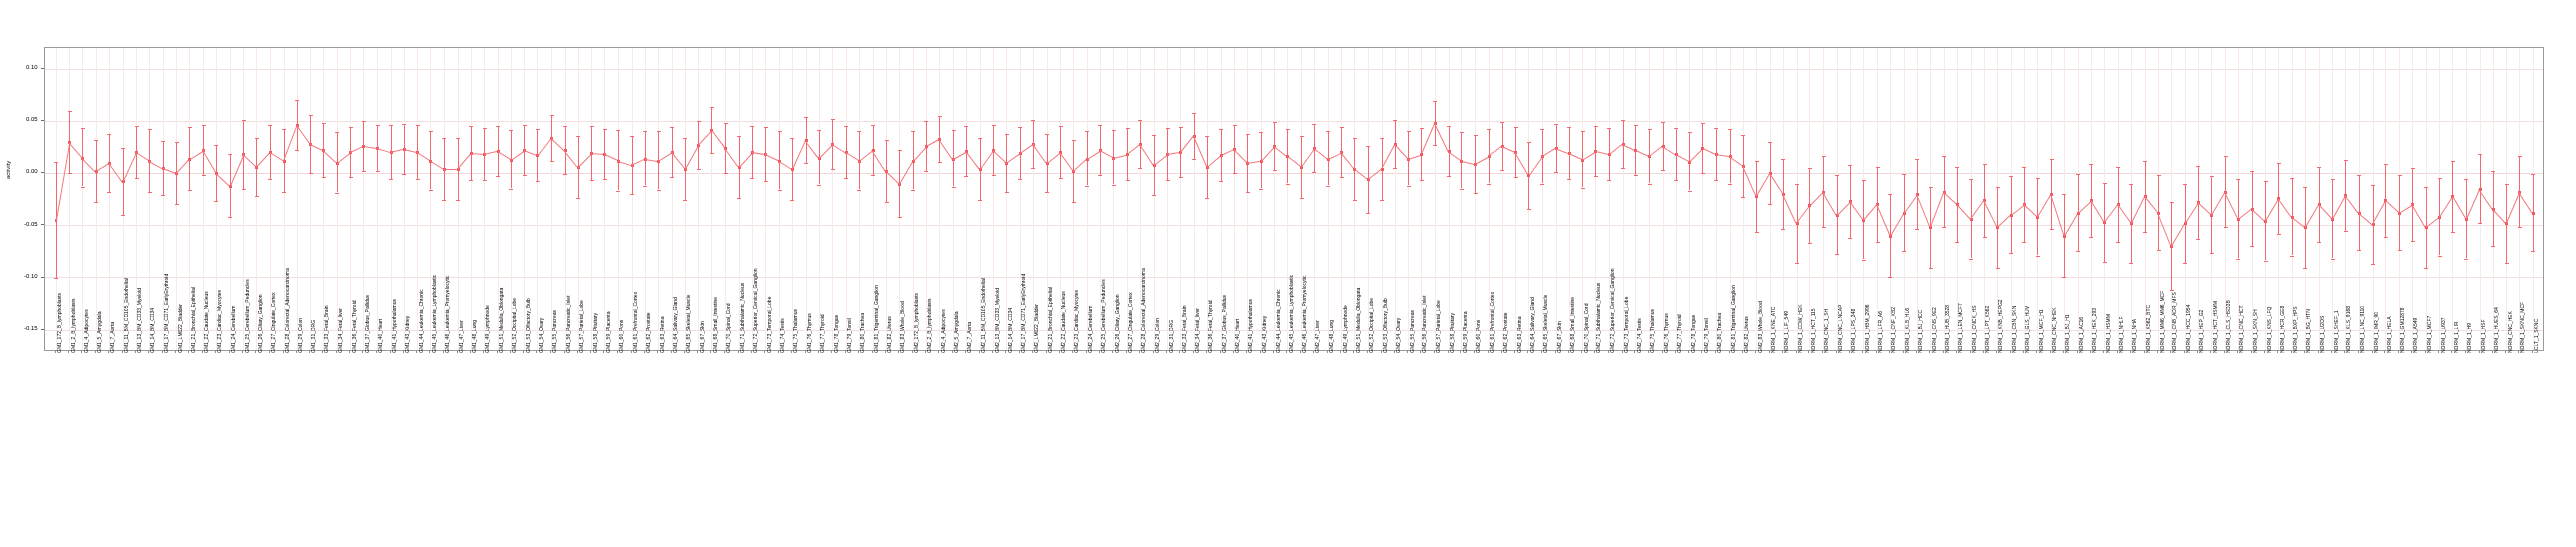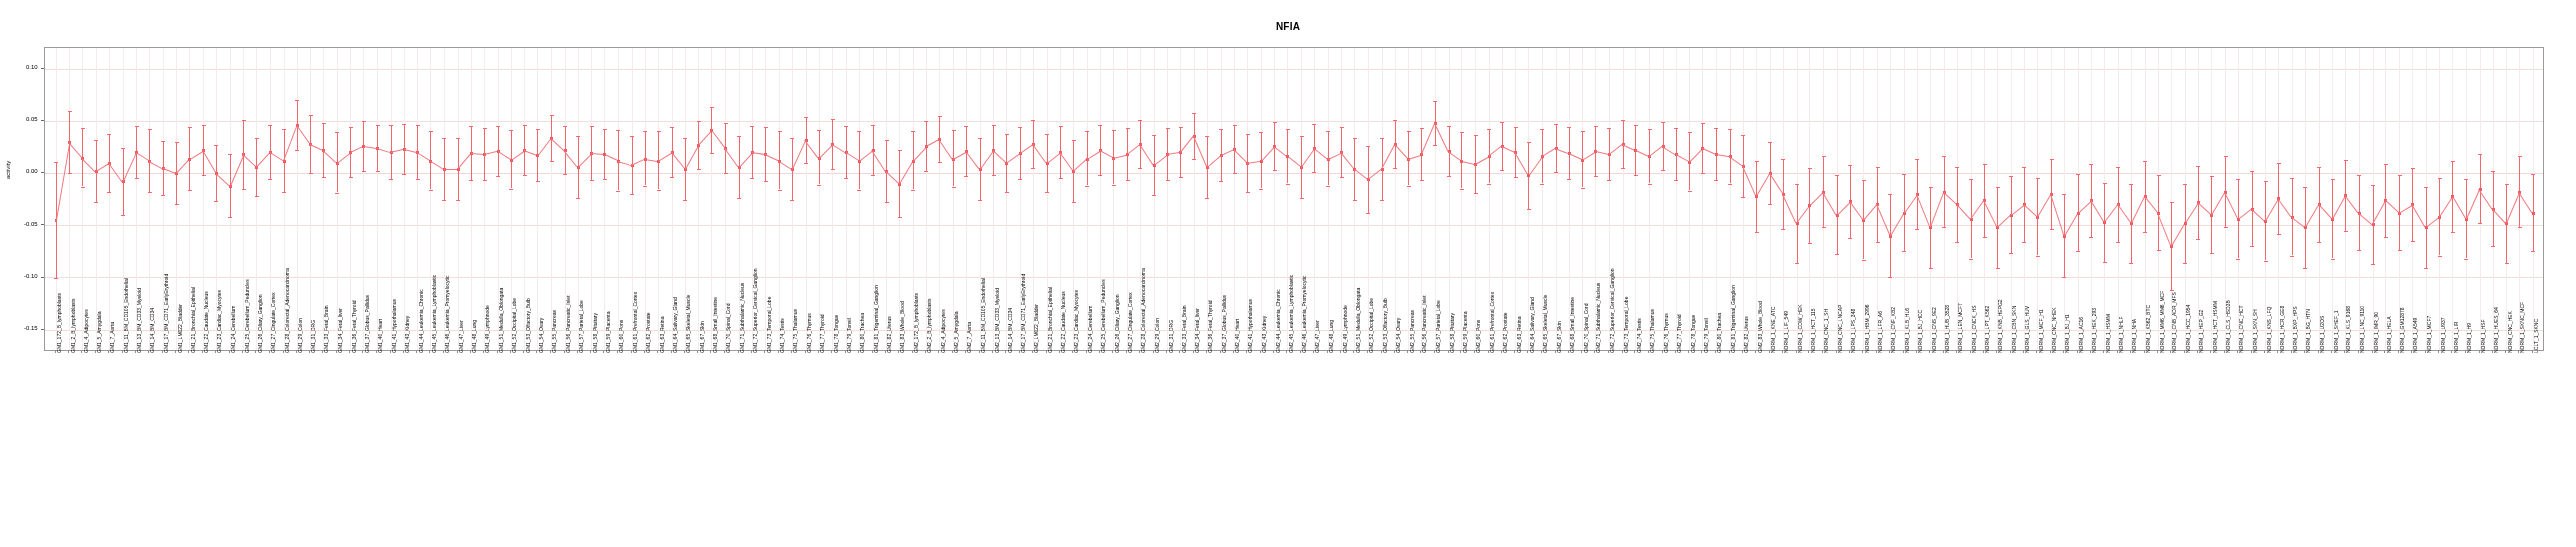--- a/index.html
+++ b/index.html
@@ -137,21 +137,20 @@
     width: 0.8px;
     height: 3px;
     background: #8d8d8d;
   }
 </style>
 </head>
 <body>
 
 <div id="root">
 
-  <div id="chart-title">NFIA</div>
 
   <div id="y-axis-label">activity</div>
 
   <div id="yticks">
       <div class="ytick" style="top: 64px;">0.10</div>
       <div class="ytickmark" style="top: 68px;"></div>
       <div class="ytick" style="top: 116px;">0.05</div>
       <div class="ytickmark" style="top: 120px;"></div>
       <div class="ytick" style="top: 168px;">0.00</div>
       <div class="ytickmark" style="top: 172px;"></div>

